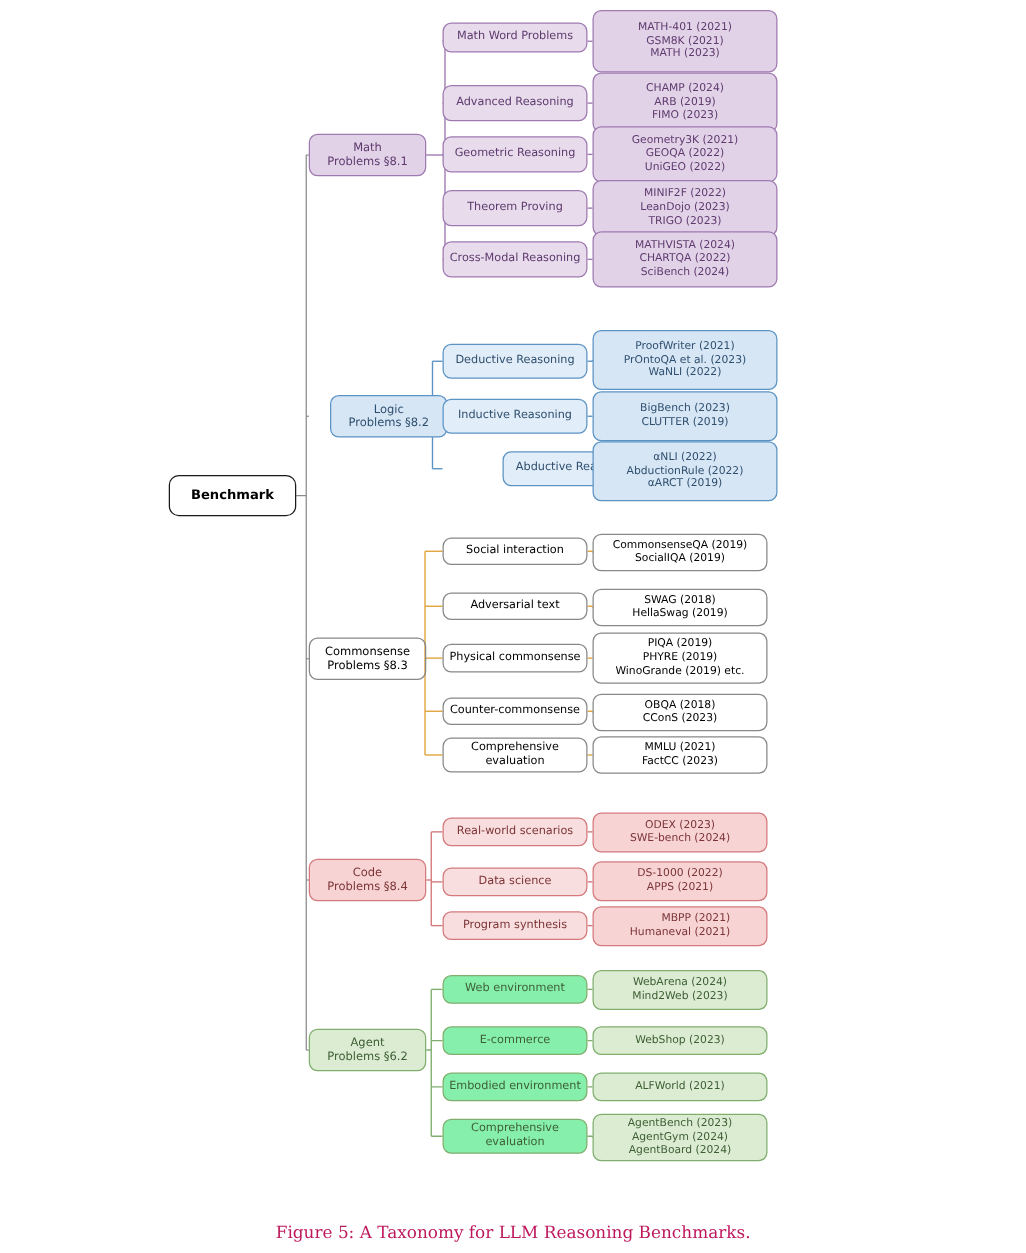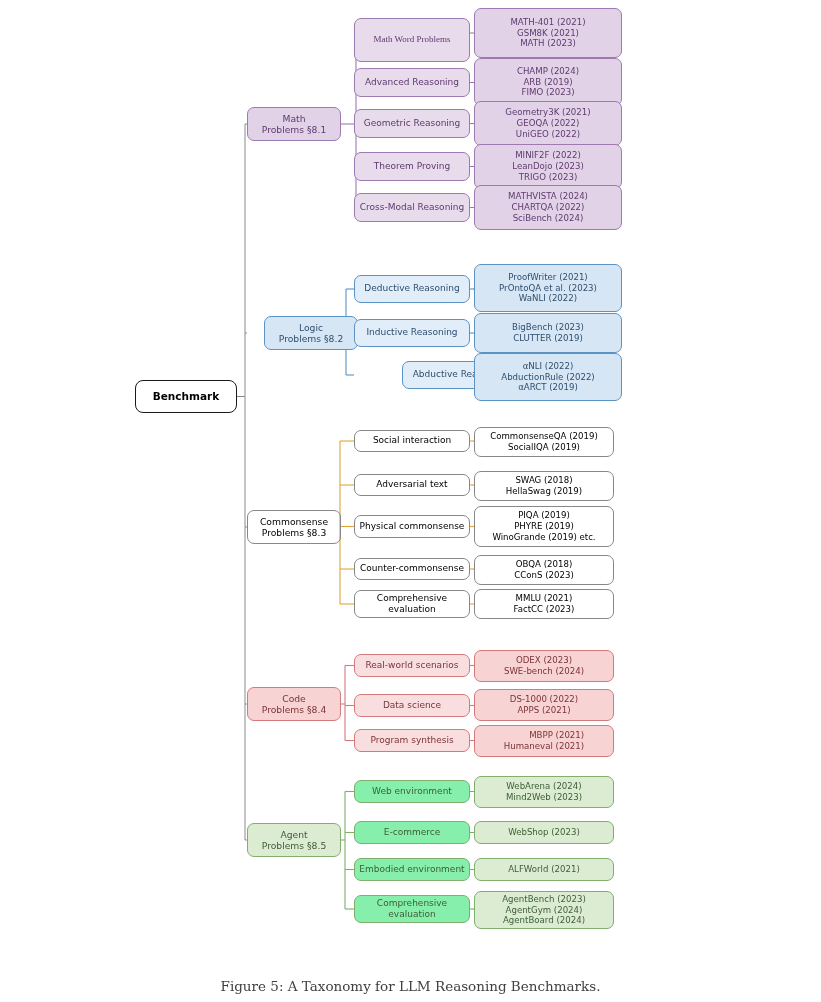--- a/index.html
+++ b/index.html
@@ -23,21 +23,21 @@
   .p-math.node{background:#e2d2e8;border-color:#9e7ab0;color:#5e3a6e;}
   .p-math.mid{background:#e7dbec;}
   .p-logic.node{background:#d6e6f5;border-color:#5b93c4;color:#2f4f6e;}
   .p-logic.mid{background:#e1edf8;}
   .p-code.node{background:#f7d3d4;border-color:#d4797c;color:#7c3436;}
   .p-code.mid{background:#f9dedf;}
   .p-agent.node{background:#dcecd3;border-color:#7fae6d;color:#3d5e33;}
   .p-agent.mid{background:#86efac;}
 
   .caption{position:absolute;left:0;top:978px;width:821px;text-align:center;
-           font-family:"DejaVu Serif","Liberation Serif",serif;font-size:13.5px;color:#404040;}
+           font-family:"DejaVu Serif","Liberation Serif",serif;font-size:13.5px;color:#be185d;}
 </style>
 </head>
 <body>
 
 <div id="stage">
   <svg class="links" id="link-layer">
       <path d="M237 396.5 H245" fill="none" stroke="#8a8a8a" stroke-width="1"></path>
       <path d="M245 124 V840" fill="none" stroke="#8a8a8a" stroke-width="1"></path>
       <path d="M245 124 H247" fill="none" stroke="#8a8a8a" stroke-width="1"></path>
       <path d="M341 124 H356" fill="none" stroke="#9e7ab0" stroke-width="1.1"></path>
@@ -98,21 +98,21 @@
       <path d="M345 869.5 H354" fill="none" stroke="#7fae6d" stroke-width="1.1"></path>
       <path d="M470 869.5 H474" fill="none" stroke="#7fae6d" stroke-width="1.1"></path>
       <path d="M345 909 H354" fill="none" stroke="#7fae6d" stroke-width="1.1"></path>
       <path d="M470 909 H474" fill="none" stroke="#7fae6d" stroke-width="1.1"></path>
       <path d="M474 909 V910" fill="none" stroke="#7fae6d" stroke-width="1.1"></path>
     </svg>
   <div id="nodes">
       <div class="node root" style="left: 135px; top: 380px; width: 102px; height: 33px;">Benchmark</div>
       <div class="node cat p-math" style="left: 247px; top: 107px; width: 94px; height: 34px;">Math
 Problems §8.1</div>
-      <div class="node mid p-math" style="left: 354px; top: 18px; width: 116px; height: 44px; font-family: Liberation Serif, serif;">Math Word Problems</div>
+      <div class="node mid p-math" style="left: 354px; top: 18px; width: 116px; height: 24px;">Math Word Problems</div>
       <div class="node leaf p-math" style="left: 474px; top: 8px; width: 148px; height: 50px;">MATH-401 (2021)
 GSM8K (2021)
 MATH (2023)</div>
       <div class="node mid p-math" style="left: 354px; top: 68px; width: 116px; height: 29px;">Advanced Reasoning</div>
       <div class="node leaf p-math" style="left: 474px; top: 58px; width: 148px; height: 48px;">CHAMP (2024)
 ARB (2019)
 FIMO (2023)</div>
       <div class="node mid p-math" style="left: 354px; top: 109px; width: 116px; height: 29px;">Geometric Reasoning</div>
       <div class="node leaf p-math" style="left: 474px; top: 101px; width: 148px; height: 45px;">Geometry3K (2021)
 GEOQA (2022)
@@ -162,21 +162,21 @@
       <div class="node mid p-code" style="left: 354px; top: 654px; width: 116px; height: 23px;">Real-world scenarios</div>
       <div class="node leaf p-code" style="left: 474px; top: 650px; width: 140px; height: 32px;">ODEX (2023)
 SWE-bench (2024)</div>
       <div class="node mid p-code" style="left: 354px; top: 694px; width: 116px; height: 23px;">Data science</div>
       <div class="node leaf p-code" style="left: 474px; top: 689px; width: 140px; height: 32px;">DS-1000 (2022)
 APPS (2021)</div>
       <div class="node mid p-code" style="left: 354px; top: 729px; width: 116px; height: 23px;">Program synthesis</div>
       <div class="node leaf p-code" style="left: 474px; top: 725px; width: 140px; height: 32px; text-align: right;">MBPP (2021)
 Humaneval (2021)</div>
       <div class="node cat p-agent" style="left: 247px; top: 823px; width: 94px; height: 34px;">Agent
-Problems §8.5</div>
+Problems §6.2</div>
       <div class="node mid p-agent" style="left: 354px; top: 780px; width: 116px; height: 23px;">Web environment</div>
       <div class="node leaf p-agent" style="left: 474px; top: 776px; width: 140px; height: 32px;">WebArena (2024)
 Mind2Web (2023)</div>
       <div class="node mid p-agent" style="left: 354px; top: 821px; width: 116px; height: 23px;">E-commerce</div>
       <div class="node leaf p-agent" style="left: 474px; top: 821px; width: 140px; height: 23px;">WebShop (2023)</div>
       <div class="node mid p-agent" style="left: 354px; top: 858px; width: 116px; height: 23px;">Embodied environment</div>
       <div class="node leaf p-agent" style="left: 474px; top: 858px; width: 140px; height: 23px;">ALFWorld (2021)</div>
       <div class="node mid p-agent" style="left: 354px; top: 895px; width: 116px; height: 28px;">Comprehensive
 evaluation</div>
       <div class="node leaf p-agent" style="left: 474px; top: 891px; width: 140px; height: 38px;">AgentBench (2023)

